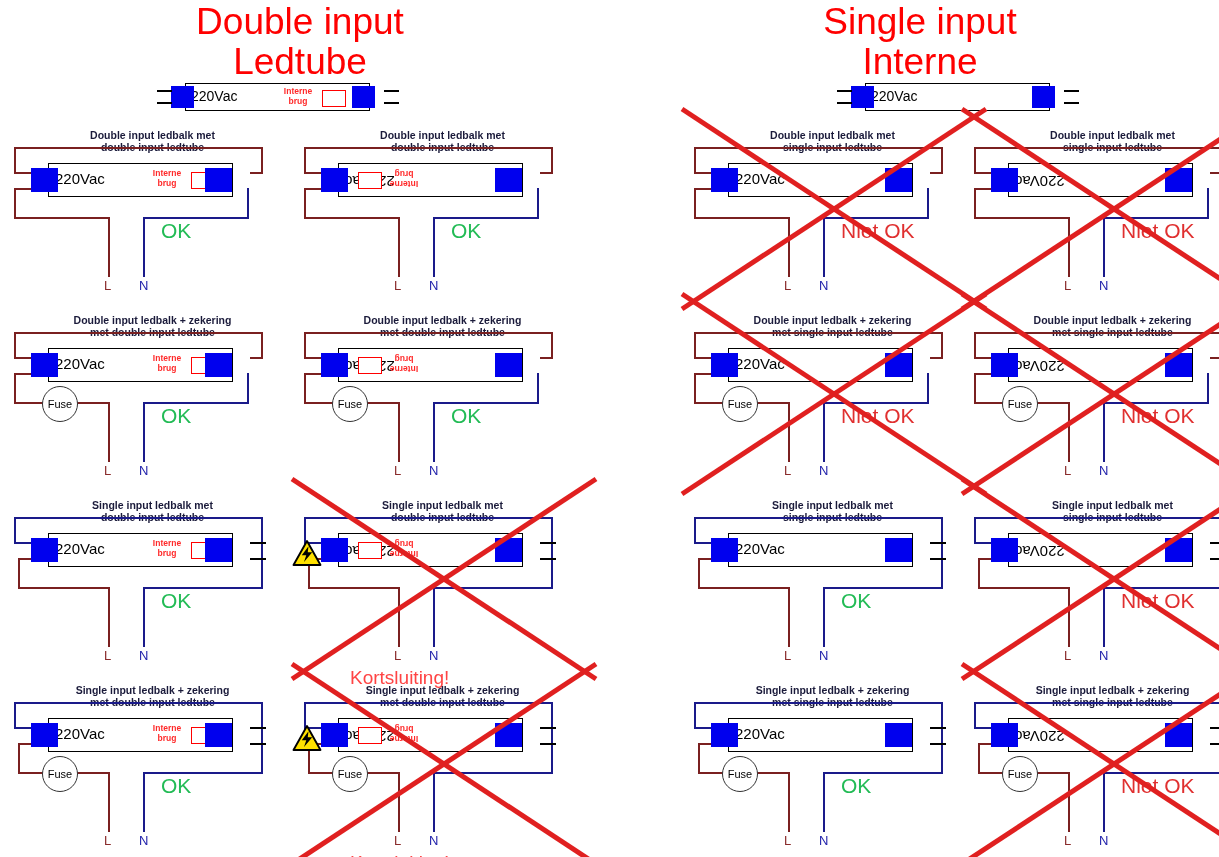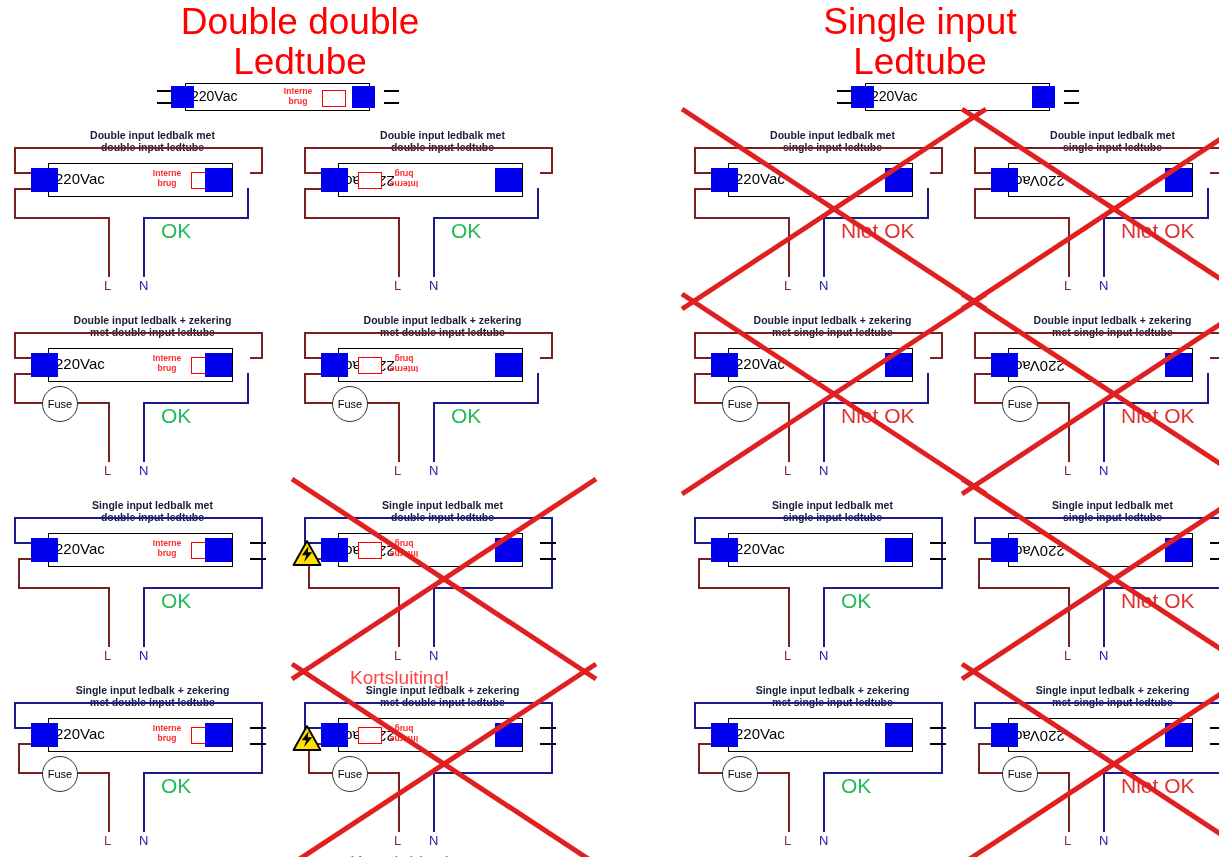--- a/index.html
+++ b/index.html
@@ -54,25 +54,25 @@
   .cross{position:absolute;left:-6px;top:-22px;width:320px;height:212px;
          z-index:20;pointer-events:none;}
 
   .warn{position:absolute;width:30px;height:28px;z-index:21;}
 
   .hdr-tube{position:absolute;}
 </style>
 </head>
 <body>
 
-<div class="col-title" style="left:80px;top:2px;width:440px;">Double double
+<div class="col-title" style="left:80px;top:2px;width:440px;">Double input
 Ledtube</div>
 
 <div class="col-title" style="left:700px;top:2px;width:440px;">Single input
-Ledtube</div>
+Interne</div>
 
 <div id="hdr1" class="hdr-tube" style="left: 155px; top: 83px; width: 245px; height: 38px; position: absolute;">
     <div style="position:absolute;left:30px;top:0;width:185px;height:28px;border:1.6px solid #000;background:#fff;box-sizing:border-box;"></div>
     <div style="position:absolute;left:36px;top:5px;font-size:14px;color:#000;">220Vac</div>
     <div style="position:absolute;left:16px;top:3px;width:23px;height:22px;background:#0000ee;"></div>
     <div style="position:absolute;left:197px;top:3px;width:23px;height:22px;background:#0000ee;"></div>
     <div style="position:absolute;left:2px;top:7px;width:15px;height:1.6px;background:#000;"></div>
     <div style="position:absolute;left:2px;top:19px;width:15px;height:1.6px;background:#000;"></div>
     <div style="position:absolute;left:229px;top:7px;width:15px;height:1.6px;background:#000;"></div>
     <div style="position:absolute;left:229px;top:19px;width:15px;height:1.6px;background:#000;"></div>

